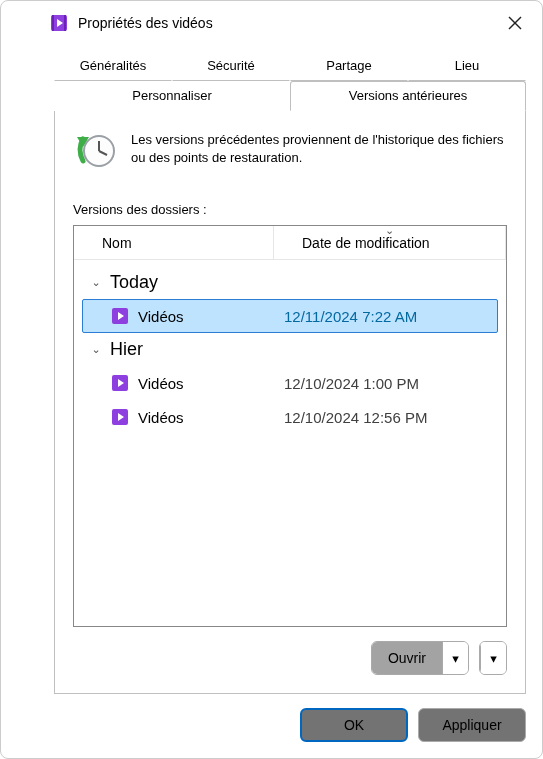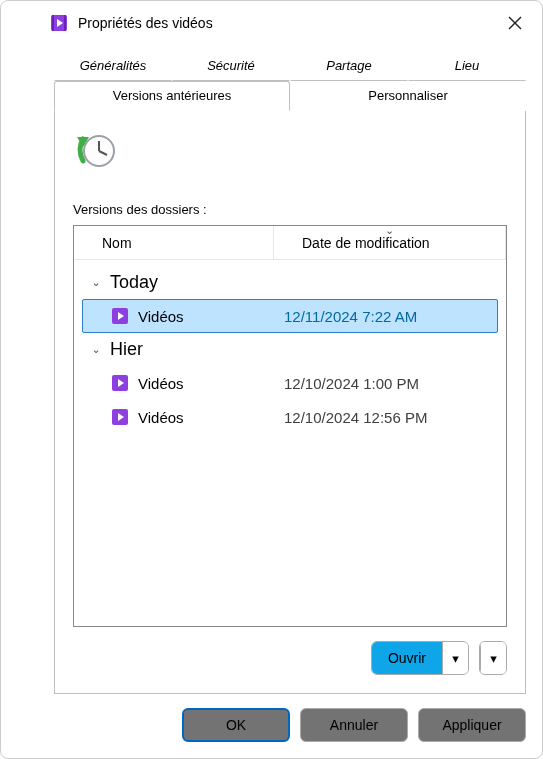--- a/index.html
+++ b/index.html
@@ -59,21 +59,20 @@
   .tab.active {
     background: #fff;
     border: 1px solid #bfbfbf;
     border-bottom: 1px solid #fff;
     border-top-left-radius: 3px;
     border-top-right-radius: 3px;
     z-index: 2;
   }
   .tab-row.row1 .tab {
     border-bottom: 1px solid #bfbfbf;
-    font-style: italic;
   }
   .content-pane {
     border: 1px solid #bfbfbf;
     border-top: none;
     margin: 0 16px;
     padding: 18px 18px 18px 18px;
     flex: 1;
     display: flex;
     flex-direction: column;
     min-height: 0;
@@ -166,21 +165,21 @@
     border: 1px solid #aaa;
     border-radius: 6px;
     overflow: hidden;
     height: 34px;
   }
   .split-btn .main {
     padding: 0 16px;
     display: flex; align-items: center;
     font-size: 14px;
     cursor: pointer;
-    background: #0ea5e9;
+    background: #a3a3a3;
   }
   .split-btn .drop {
     width: 26px;
     border-left: 1px solid #aaa;
     display: flex; align-items: center; justify-content: center;
     cursor: pointer;
     background: #fff;
   }
 
   .bottom-bar {
@@ -229,37 +228,38 @@
   </div>
 
   <div class="tabs-area">
     <div class="tab-row row1">
       <div class="tab">Généralités</div>
       <div class="tab">Sécurité</div>
       <div class="tab">Partage</div>
       <div class="tab">Lieu</div>
     </div>
     <div class="tab-row row2">
+      <div class="tab">Personnaliser</div>
       <div class="tab active">Versions antérieures</div>
-      <div class="tab">Personnaliser</div>
     </div>
   </div>
 
   <div class="content-pane">
 
     <div class="hint-row">
       <span>
         <svg width="44" height="44" viewBox="0 0 44 44">
           <circle cx="26" cy="22" r="15" fill="#fdfdfd" stroke="#9aa0a6" stroke-width="2"></circle>
           <line x1="26" y1="22" x2="26" y2="12" stroke="#555" stroke-width="2"></line>
           <line x1="26" y1="22" x2="34" y2="26" stroke="#555" stroke-width="2"></line>
           <path d="M10 10 Q4 20 10 32" fill="none" stroke="#3fae49" stroke-width="5" stroke-linecap="round"></path>
           <polygon points="4,8 16,8 10,18" fill="#3fae49"></polygon>
         </svg>
       </span>
+      <div class="hint-text">Les versions précédentes proviennent de l'historique des fichiers ou des points de restauration.</div>
     </div>
 
     <div class="section-label">Versions des dossiers :</div>
 
     <div class="list-box">
       <div class="list-header">
         <div class="col name">Nom</div>
         <div class="col date">
           <span class="sort-caret">⌄</span>
           <span>Date de modification</span>
@@ -321,17 +321,16 @@
         <div class="drop">
           <span>▾</span>
         </div>
       </div>
     </div>
 
   </div>
 
   <div class="bottom-bar">
     <div class="btn primary">OK</div>
-    <div class="btn">Annuler</div>
     <div class="btn">Appliquer</div>
   </div>
 
 </div>
 
 </body></html>

